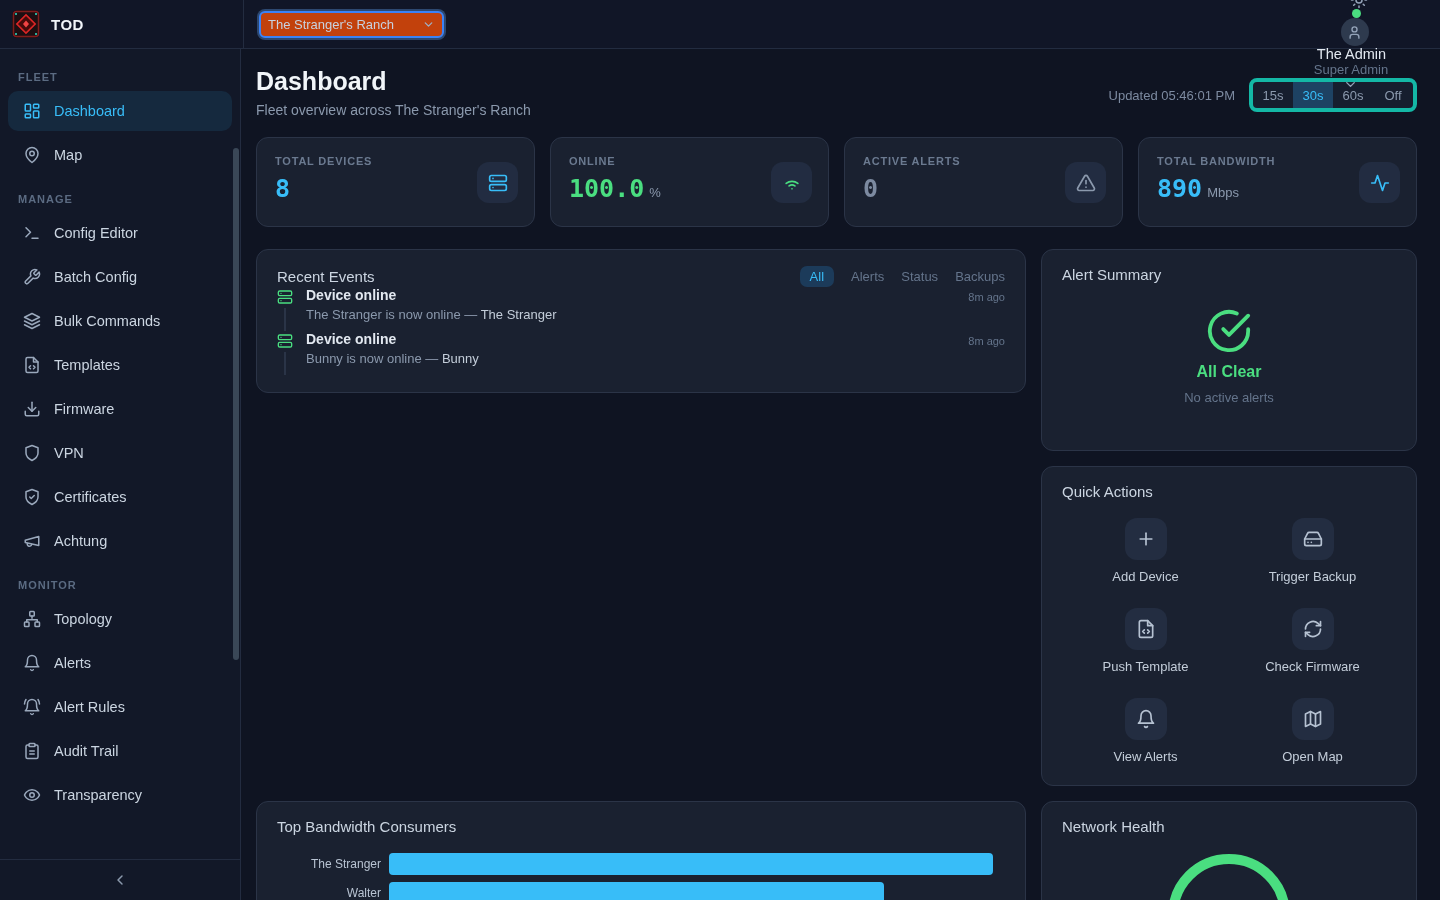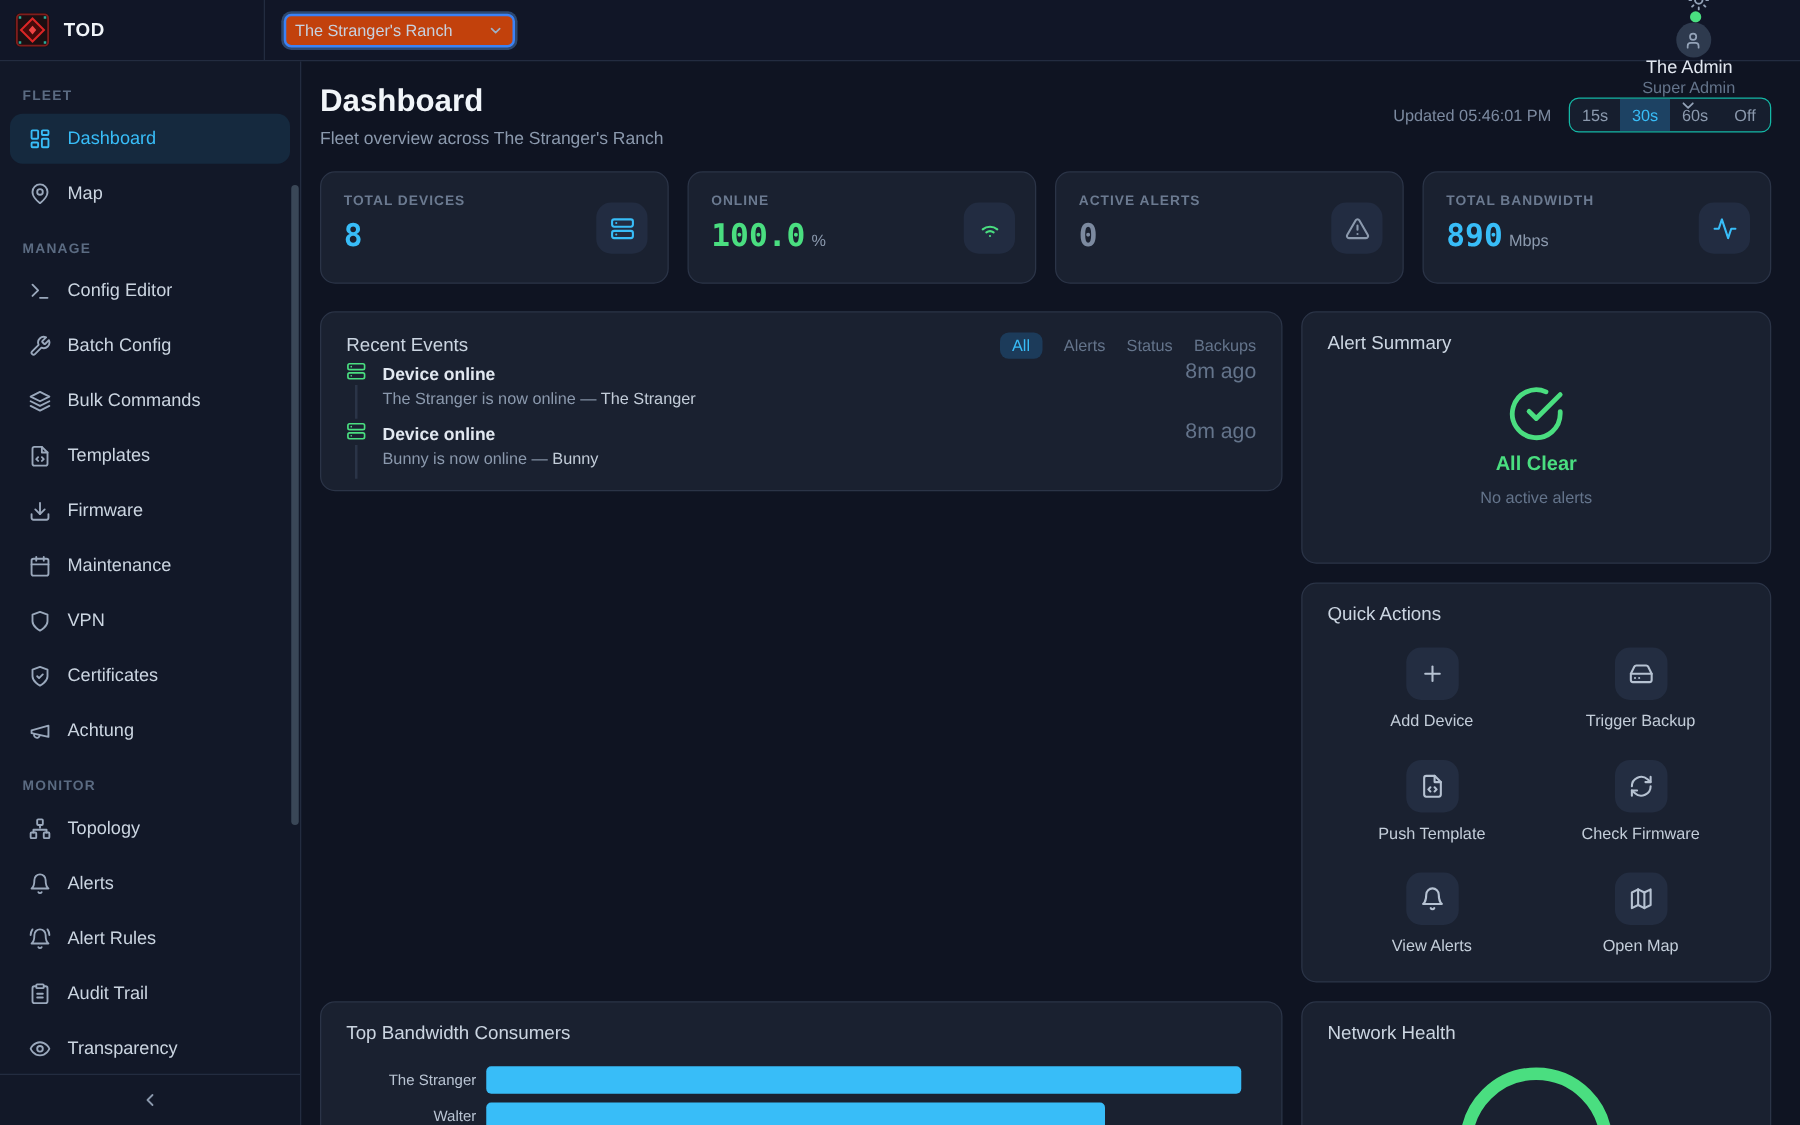--- a/index.html
+++ b/index.html
@@ -8,21 +8,21 @@
     position:relative; overflow:hidden;
     background:#0f1422; color:#e2e8f0;
     font-family:"Liberation Sans", sans-serif;
   }
   svg { display:block; }
 
   
   .topbar { position:absolute; top:0; left:0; right:0; height:49px;
     background:#111627; border-bottom:1px solid #232c40;
     display:flex; align-items:center; z-index:20; }
-  .topbar-left { width:212px; height:100%; display:flex; align-items:center;
+  .topbar-left { width:244px; height:100%; display:flex; align-items:center;
     gap:11px; padding-left:12px; border-right:1px solid #232c40; flex:none; }
   .logo-box { width:28px; height:28px; border-radius:5px; overflow:hidden; flex:none; }
   .brand-name { font-size:15px; font-weight:bold; letter-spacing:.5px; color:#f1f5f9; }
 
   .ranch-select { margin-left:15px; width:185px; height:27px; border-radius:6px;
     border:2px solid #3b82f6; box-shadow:0 0 0 2px rgba(96,165,250,.35);
     background:#c2410c; color:#c7d2e0; font-size:13px;
     display:flex; align-items:center; justify-content:space-between;
     padding:0 7px; cursor:pointer; }
   .ranch-select .chev { color:#9fb0c6; }
@@ -63,21 +63,21 @@
   .scroll-thumb { position:absolute; top:99px; right:1px; width:6px; height:512px;
     background:#3a4757; border-radius:3px; cursor:pointer; }
 
   
   .main { position:absolute; left:241px; top:49px; right:0; bottom:0; padding:18px 23px 0 15px; }
   .page-head { display:flex; align-items:flex-start; justify-content:space-between; }
   .page-title { font-size:25px; font-weight:bold; color:#f1f5f9; }
   .page-sub { margin-top:6px; font-size:14px; color:#8b99ad; }
   .head-right { display:flex; align-items:center; gap:14px; margin-top:11px; }
   .updated { font-size:13px; color:#7c8aa0; }
-  .segmented { display:flex; border:1px solid #14b8a6; border-radius:8px; overflow:hidden;
+  .segmented { display:flex; border:4px solid #14b8a6; border-radius:8px; overflow:hidden;
     background:#161e2e; }
   .seg { min-width:40px; height:26px; display:flex; align-items:center; justify-content:center;
     padding:0 9px; font-size:13px; color:#8b99ad; cursor:pointer; }
   .seg.active { background:#1d4263; color:#38bdf8; }
 
   .card { background:#1a2130; border:1px solid #2b3447; border-radius:12px; }
   .card-title { font-size:15px; color:#cbd5e1; }
 
   
   .stats { display:grid; grid-template-columns:repeat(4,1fr); gap:15px; margin-top:19px; }
@@ -103,21 +103,21 @@
   .tab { font-size:13px; color:#64748b; cursor:pointer; }
   .tab.active { background:#1c3b5a; color:#38bdf8; border-radius:7px; padding:3px 10px; }
   .event { display:flex; gap:13px; }
   .event:first-of-type { margin-top:12px; }
   .ev-rail { width:16px; display:flex; flex-direction:column; align-items:center; flex:none; }
   .ev-icon { color:#4ade80; flex:none; padding-top:2px; }
   .ev-line { width:2px; flex:1; background:#2a3447; margin-top:3px; min-height:14px; }
   .ev-body { flex:1; min-width:0; padding-bottom:9px; }
   .ev-top { display:flex; align-items:flex-end; justify-content:space-between; }
   .ev-title { font-size:14px; font-weight:bold; color:#e2e8f0; }
-  .ev-time { font-size:17px; color:#64748b; }
+  .ev-time { font-size:11px; color:#64748b; }
   .ev-sub { margin-top:4px; font-size:13px; color:#8b99ad; }
   .ev-device { color:#c3cdd9; }
 
   
   .alert-card { height:202px; padding:16px 20px; display:flex; flex-direction:column; }
   .alert-center { flex:1; display:flex; flex-direction:column; align-items:center;
     justify-content:center; gap:9px; padding-bottom:4px; }
   .all-clear { font-size:16px; font-weight:bold; color:#4ade80; }
   .no-alerts { font-size:13px; color:#64748b; }
 
@@ -259,29 +259,20 @@
     <div class="side-item">
       <svg class="sicon" width="18" height="18" viewBox="0 0 24 24" fill="none" stroke="currentColor" stroke-width="2" stroke-linecap="round" stroke-linejoin="round">
           <path d="M21 15v4a2 2 0 0 1-2 2H5a2 2 0 0 1-2-2v-4"></path>
           <polyline points="7 10 12 15 17 10"></polyline>
           <line x1="12" y1="15" x2="12" y2="3"></line>
         </svg>
       <span>Firmware</span>
     </div>
     <div class="side-item">
       <svg class="sicon" width="18" height="18" viewBox="0 0 24 24" fill="none" stroke="currentColor" stroke-width="2" stroke-linecap="round" stroke-linejoin="round">
-          <rect x="3" y="4" width="18" height="18" rx="2"></rect>
-          <line x1="16" y1="2" x2="16" y2="6"></line>
-          <line x1="8" y1="2" x2="8" y2="6"></line>
-          <line x1="3" y1="10" x2="21" y2="10"></line>
-        </svg>
-      <span>Maintenance</span>
-    </div>
-    <div class="side-item">
-      <svg class="sicon" width="18" height="18" viewBox="0 0 24 24" fill="none" stroke="currentColor" stroke-width="2" stroke-linecap="round" stroke-linejoin="round">
           <path d="M12 22s8-4 8-10V5l-8-3-8 3v7c0 6 8 10 8 10z"></path>
         </svg>
       <span>VPN</span>
     </div>
     <div class="side-item">
       <svg class="sicon" width="18" height="18" viewBox="0 0 24 24" fill="none" stroke="currentColor" stroke-width="2" stroke-linecap="round" stroke-linejoin="round">
           <path d="M12 22s8-4 8-10V5l-8-3-8 3v7c0 6 8 10 8 10z"></path>
           <path d="m9 12 2 2 4-4"></path>
         </svg>
       <span>Certificates</span>

